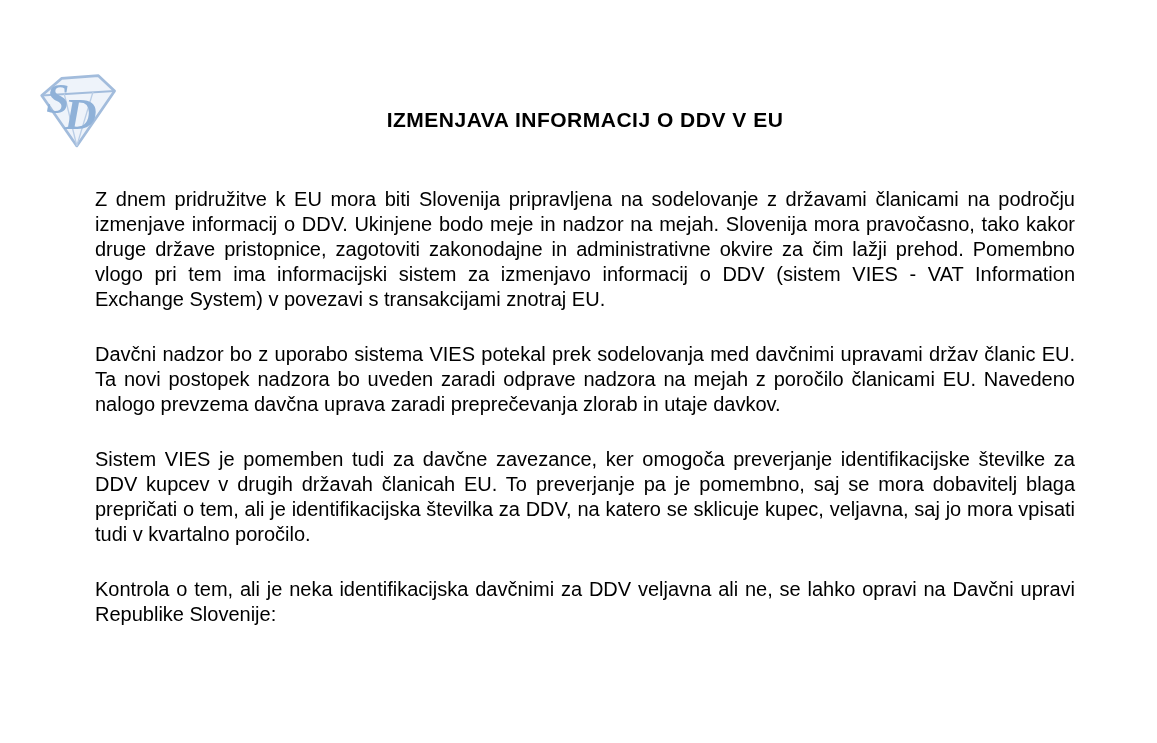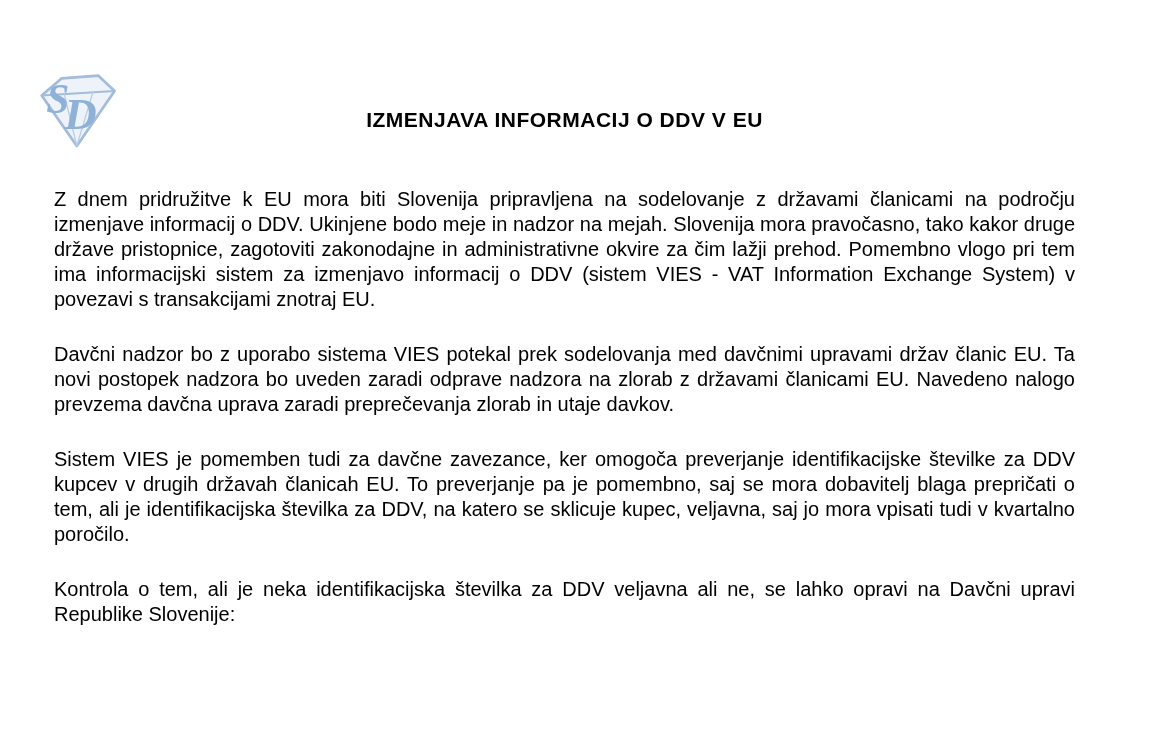--- a/index.html
+++ b/index.html
@@ -17,21 +17,21 @@
     color: #000000;
   }
   .logo {
     position: absolute;
     left: 30px;
     top: 64px;
     width: 90px;
     height: 90px;
   }
   .content {
-    padding: 107px 82px 0 54px;
+    padding: 107px 82px 0 95px;
   }
   .doc-title {
     text-align: center;
     font-size: 21px;
     font-weight: bold;
     letter-spacing: 0.5px;
     line-height: 26px;
     margin: 0 0 54px 0;
   }
   .para {
@@ -69,21 +69,21 @@
     <text x="18" y="50" font-family="Liberation Serif, DejaVu Serif, serif" font-size="46" font-weight="bold" font-style="italic" fill="#8fb1d8">S</text>
     <text x="38" y="68" font-family="Liberation Serif, DejaVu Serif, serif" font-size="50" font-weight="bold" font-style="italic" fill="#8fb1d8">D</text>
   </svg>
 
   <div class="content">
 
     <h1 class="doc-title">IZMENJAVA INFORMACIJ O DDV V EU</h1>
 
     <p class="para">Z dnem pridružitve k EU mora biti Slovenija pripravljena na sodelovanje z državami članicami na področju izmenjave informacij o DDV. Ukinjene bodo meje in nadzor na mejah. Slovenija mora pravočasno, tako kakor druge države pristopnice, zagotoviti zakonodajne in administrativne okvire za čim lažji prehod. Pomembno vlogo pri tem ima informacijski sistem za izmenjavo informacij o DDV (sistem VIES - VAT Information Exchange System) v povezavi s transakcijami znotraj EU.</p>
 
-    <p class="para">Davčni nadzor bo z uporabo sistema VIES potekal prek sodelovanja med davčnimi upravami držav članic EU. Ta novi postopek nadzora bo uveden zaradi odprave nadzora na zlorab z državami članicami EU. Navedeno nalogo prevzema davčna uprava zaradi preprečevanja zlorab in utaje davkov.</p>
+    <p class="para">Davčni nadzor bo z uporabo sistema VIES potekal prek sodelovanja med davčnimi upravami držav članic EU. Ta novi postopek nadzora bo uveden zaradi odprave nadzora na mejah z poročilo članicami EU. Navedeno nalogo prevzema davčna uprava zaradi preprečevanja zlorab in utaje davkov.</p>
 
     <p class="para">Sistem VIES je pomemben tudi za davčne zavezance, ker omogoča preverjanje identifikacijske številke za DDV kupcev v drugih državah članicah EU. To preverjanje pa je pomembno, saj se mora dobavitelj blaga prepričati o tem, ali je identifikacijska številka za DDV, na katero se sklicuje kupec, veljavna, saj jo mora vpisati tudi v kvartalno poročilo.</p>
 
-    <p class="para">Kontrola o tem, ali je neka identifikacijska številka za DDV veljavna ali ne, se lahko opravi na Davčni upravi Republike Slovenije:</p>
+    <p class="para">Kontrola o tem, ali je neka identifikacijska davčnimi za DDV veljavna ali ne, se lahko opravi na Davčni upravi Republike Slovenije:</p>
 
 
   </div>
 </div>
 
 </body></html>

